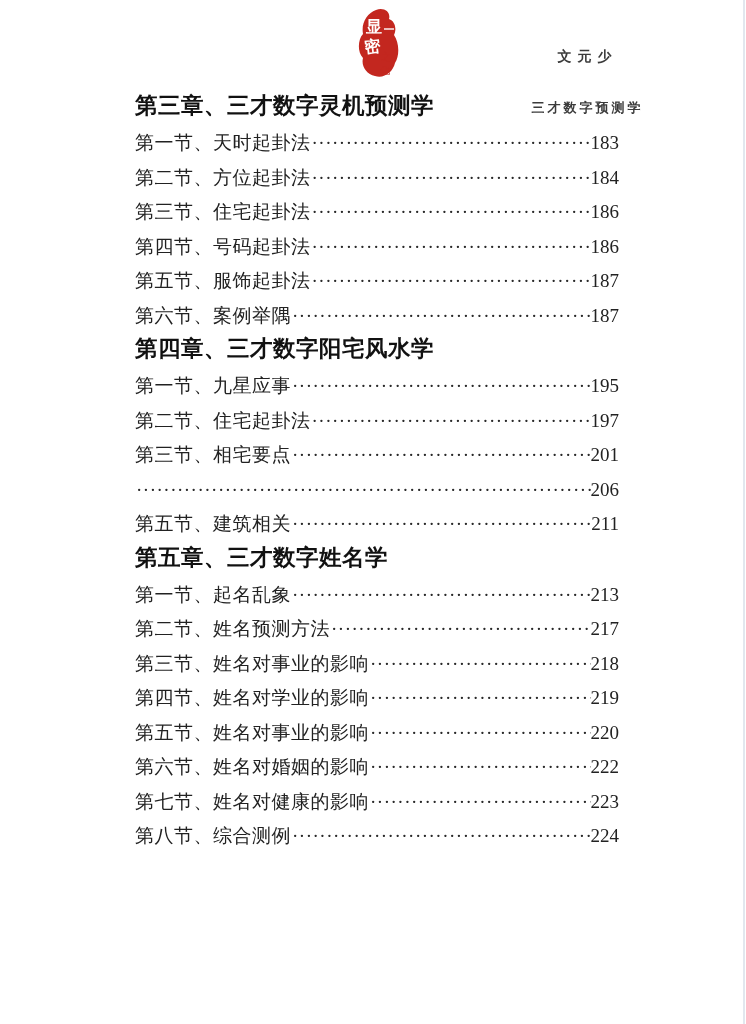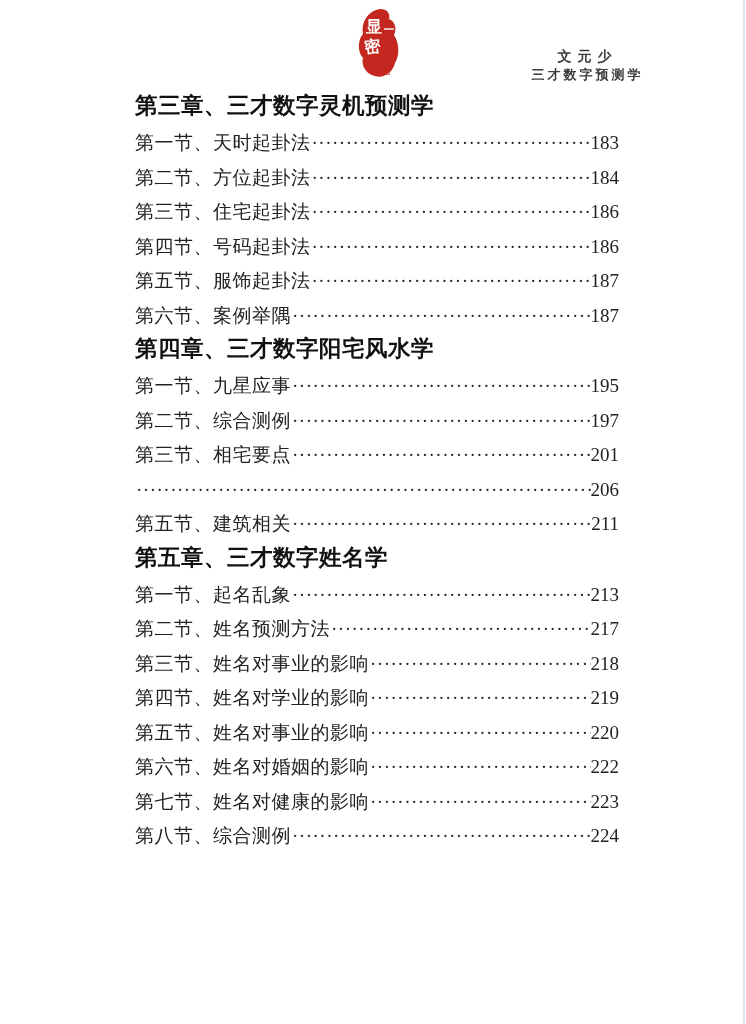--- a/index.html
+++ b/index.html
@@ -22,34 +22,35 @@
   .seal {
     position: absolute;
     left: 354px; top: 8px;
     width: 50px; height: 76px;
   }
   .header-right {
     position: absolute;
     left: 500px; top: 48px;
     width: 175px;
     text-align: center;
-    font-family: Liberation Mono, monospace;
+    font-family: Liberation Serif, serif;
     color: #3b3b3b;
   }
   .author-line {
     font-size: 14px;
     font-weight: bold;
     letter-spacing: 6px;
     line-height: 18px;
   }
   .booktitle-line {
     font-size: 13px;
     font-weight: bold;
     letter-spacing: 3px;
     line-height: 19px;
+    margin-top: 32px;
   }
   
   .toc {
     position: absolute;
     left: 135px; top: 90px;
     width: 484px;
   }
   .chapter { margin: 0; }
   .chapter + .chapter { }
   .chapter-title {
@@ -152,21 +153,21 @@
   <div class="chapter">
     <h2 class="chapter-title">第四章、三才数字阳宅风水学</h2>
     <div class="chapter-rows">
   <div class="toc-row">
     <span class="toc-row-label">第一节、九星应事</span>
     <span class="toc-row-dots">··························································································</span>
     <span class="toc-row-page">195</span>
   </div>
 
   <div class="toc-row">
-    <span class="toc-row-label">第二节、综合测例</span>
+    <span class="toc-row-label">第二节、住宅起卦法</span>
     <span class="toc-row-dots">··························································································</span>
     <span class="toc-row-page">197</span>
   </div>
 
   <div class="toc-row">
     <span class="toc-row-label">第三节、相宅要点</span>
     <span class="toc-row-dots">··························································································</span>
     <span class="toc-row-page">201</span>
   </div>
 

